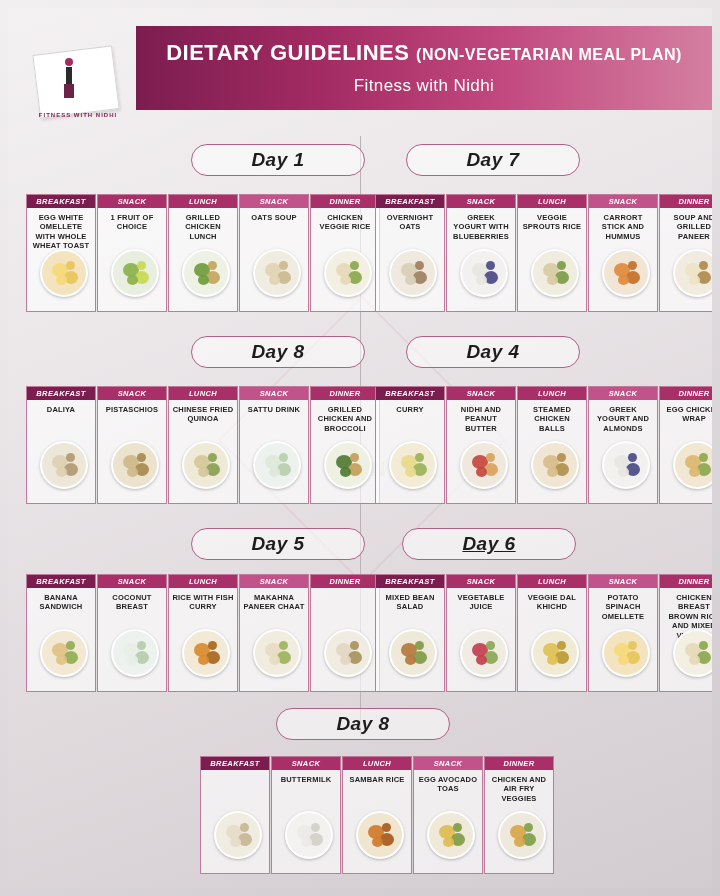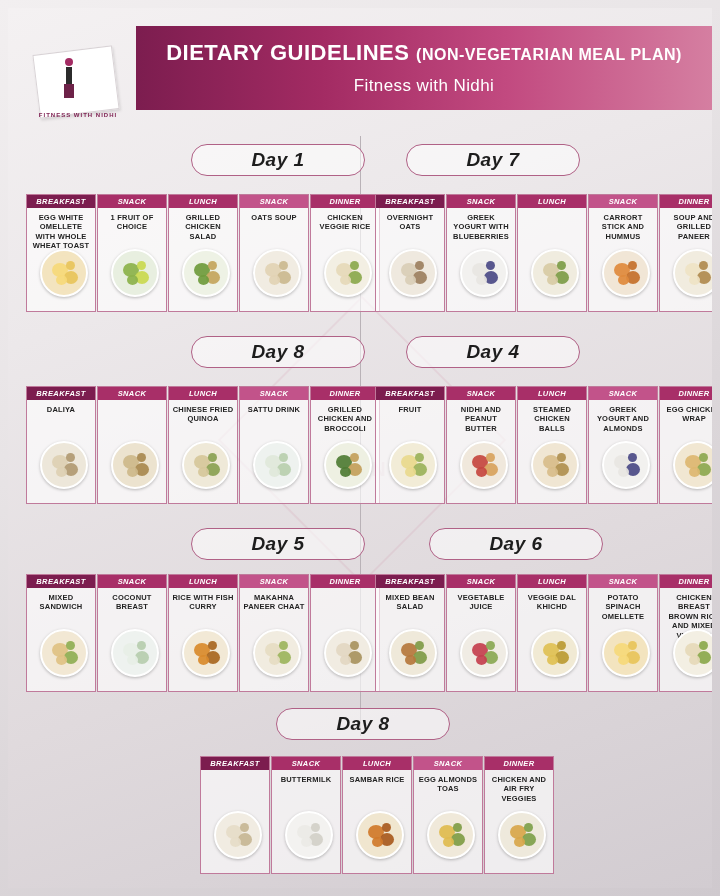--- a/index.html
+++ b/index.html
@@ -282,21 +282,21 @@
           <div class="food" style="background: rgb(232, 239, 224);">
             <div class="plate" style="background: rgb(232, 239, 224);"></div>
             <div class="f1" style="left: 10px; top: 12px; width: 16px; height: 14px; background: rgb(139, 178, 74); opacity: 0.92;"></div>
             <div class="f2" style="left: 22px; top: 20px; width: 14px; height: 13px; background: rgb(201, 217, 79); opacity: 0.92;"></div>
             <div class="f3" style="left: 14px; top: 24px; width: 11px; height: 10px; background: rgb(139, 178, 74); opacity: 0.92;"></div>
             <div class="f4" style="left: 24px; top: 10px; width: 9px; height: 9px; background: rgb(201, 217, 79); opacity: 0.92;"></div>
           </div>
         </div>
         <div class="card" style="left: 160px; top: 186px; height: 118px;">
           <div class="card-head mid">LUNCH</div>
-          <div class="card-body">GRILLED CHICKEN SALAD</div>
+          <div class="card-body">GRILLED CHICKEN LUNCH</div>
           <div class="food" style="background: rgb(238, 242, 229);">
             <div class="plate" style="background: rgb(238, 242, 229);"></div>
             <div class="f1" style="left: 10px; top: 12px; width: 16px; height: 14px; background: rgb(111, 155, 60); opacity: 0.92;"></div>
             <div class="f2" style="left: 22px; top: 20px; width: 14px; height: 13px; background: rgb(195, 165, 92); opacity: 0.92;"></div>
             <div class="f3" style="left: 14px; top: 24px; width: 11px; height: 10px; background: rgb(111, 155, 60); opacity: 0.92;"></div>
             <div class="f4" style="left: 24px; top: 10px; width: 9px; height: 9px; background: rgb(195, 165, 92); opacity: 0.92;"></div>
           </div>
         </div>
         <div class="card" style="left: 231px; top: 186px; height: 118px;">
           <div class="card-head light">SNACK</div>
@@ -338,20 +338,21 @@
           <div class="food" style="background: rgb(242, 241, 239);">
             <div class="plate" style="background: rgb(242, 241, 239);"></div>
             <div class="f1" style="left: 10px; top: 12px; width: 16px; height: 14px; background: rgb(232, 230, 226); opacity: 0.92;"></div>
             <div class="f2" style="left: 22px; top: 20px; width: 14px; height: 13px; background: rgb(75, 74, 134); opacity: 0.92;"></div>
             <div class="f3" style="left: 14px; top: 24px; width: 11px; height: 10px; background: rgb(232, 230, 226); opacity: 0.92;"></div>
             <div class="f4" style="left: 24px; top: 10px; width: 9px; height: 9px; background: rgb(75, 74, 134); opacity: 0.92;"></div>
           </div>
         </div>
         <div class="card" style="left: 509px; top: 186px; height: 118px;">
           <div class="card-head mid">LUNCH</div>
+          <div class="card-body">VEGGIE SPROUTS RICE</div>
           <div class="food" style="background: rgb(240, 236, 223);">
             <div class="plate" style="background: rgb(240, 236, 223);"></div>
             <div class="f1" style="left: 10px; top: 12px; width: 16px; height: 14px; background: rgb(216, 203, 164); opacity: 0.92;"></div>
             <div class="f2" style="left: 22px; top: 20px; width: 14px; height: 13px; background: rgb(125, 156, 71); opacity: 0.92;"></div>
             <div class="f3" style="left: 14px; top: 24px; width: 11px; height: 10px; background: rgb(216, 203, 164); opacity: 0.92;"></div>
             <div class="f4" style="left: 24px; top: 10px; width: 9px; height: 9px; background: rgb(125, 156, 71); opacity: 0.92;"></div>
           </div>
         </div>
         <div class="card" style="left: 580px; top: 186px; height: 118px;">
           <div class="card-head light">SNACK</div>
@@ -382,20 +383,21 @@
           <div class="food" style="background: rgb(237, 231, 218);">
             <div class="plate" style="background: rgb(237, 231, 218);"></div>
             <div class="f1" style="left: 10px; top: 12px; width: 16px; height: 14px; background: rgb(221, 208, 179); opacity: 0.92;"></div>
             <div class="f2" style="left: 22px; top: 20px; width: 14px; height: 13px; background: rgb(177, 154, 114); opacity: 0.92;"></div>
             <div class="f3" style="left: 14px; top: 24px; width: 11px; height: 10px; background: rgb(221, 208, 179); opacity: 0.92;"></div>
             <div class="f4" style="left: 24px; top: 10px; width: 9px; height: 9px; background: rgb(177, 154, 114); opacity: 0.92;"></div>
           </div>
         </div>
         <div class="card" style="left: 89px; top: 378px; height: 118px;">
           <div class="card-head mid">SNACK</div>
+          <div class="card-body">PISTASCHIOS</div>
           <div class="food" style="background: rgb(236, 227, 207);">
             <div class="plate" style="background: rgb(236, 227, 207);"></div>
             <div class="f1" style="left: 10px; top: 12px; width: 16px; height: 14px; background: rgb(205, 185, 138); opacity: 0.92;"></div>
             <div class="f2" style="left: 22px; top: 20px; width: 14px; height: 13px; background: rgb(168, 137, 79); opacity: 0.92;"></div>
             <div class="f3" style="left: 14px; top: 24px; width: 11px; height: 10px; background: rgb(205, 185, 138); opacity: 0.92;"></div>
             <div class="f4" style="left: 24px; top: 10px; width: 9px; height: 9px; background: rgb(168, 137, 79); opacity: 0.92;"></div>
           </div>
         </div>
         <div class="card" style="left: 160px; top: 378px; height: 118px;">
           <div class="card-head mid">LUNCH</div>
@@ -426,21 +428,21 @@
             <div class="plate" style="background: rgb(238, 240, 226);"></div>
             <div class="f1" style="left: 10px; top: 12px; width: 16px; height: 14px; background: rgb(79, 124, 52); opacity: 0.92;"></div>
             <div class="f2" style="left: 22px; top: 20px; width: 14px; height: 13px; background: rgb(195, 160, 90); opacity: 0.92;"></div>
             <div class="f3" style="left: 14px; top: 24px; width: 11px; height: 10px; background: rgb(79, 124, 52); opacity: 0.92;"></div>
             <div class="f4" style="left: 24px; top: 10px; width: 9px; height: 9px; background: rgb(195, 160, 90); opacity: 0.92;"></div>
           </div>
         </div>
         <div class="day-pill" style="left: 398px; top: 328px;">Day 4</div>
         <div class="card" style="left: 367px; top: 378px; height: 118px;">
           <div class="card-head dark">BREAKFAST</div>
-          <div class="card-body">FRUIT</div>
+          <div class="card-body">CURRY</div>
           <div class="food" style="background: rgb(242, 236, 215);">
             <div class="plate" style="background: rgb(242, 236, 215);"></div>
             <div class="f1" style="left: 10px; top: 12px; width: 16px; height: 14px; background: rgb(233, 217, 141); opacity: 0.92;"></div>
             <div class="f2" style="left: 22px; top: 20px; width: 14px; height: 13px; background: rgb(155, 178, 90); opacity: 0.92;"></div>
             <div class="f3" style="left: 14px; top: 24px; width: 11px; height: 10px; background: rgb(233, 217, 141); opacity: 0.92;"></div>
             <div class="f4" style="left: 24px; top: 10px; width: 9px; height: 9px; background: rgb(155, 178, 90); opacity: 0.92;"></div>
           </div>
         </div>
         <div class="card" style="left: 438px; top: 378px; height: 118px;">
           <div class="card-head mid">SNACK</div>
@@ -482,21 +484,21 @@
             <div class="plate" style="background: rgb(241, 231, 210);"></div>
             <div class="f1" style="left: 10px; top: 12px; width: 16px; height: 14px; background: rgb(221, 183, 112); opacity: 0.92;"></div>
             <div class="f2" style="left: 22px; top: 20px; width: 14px; height: 13px; background: rgb(141, 168, 78); opacity: 0.92;"></div>
             <div class="f3" style="left: 14px; top: 24px; width: 11px; height: 10px; background: rgb(221, 183, 112); opacity: 0.92;"></div>
             <div class="f4" style="left: 24px; top: 10px; width: 9px; height: 9px; background: rgb(141, 168, 78); opacity: 0.92;"></div>
           </div>
         </div>
         <div class="day-pill" style="left: 183px; top: 520px;">Day 5</div>
         <div class="card" style="left: 18px; top: 566px; height: 118px;">
           <div class="card-head dark">BREAKFAST</div>
-          <div class="card-body">MIXED SANDWICH</div>
+          <div class="card-body">BANANA SANDWICH</div>
           <div class="food" style="background: rgb(242, 232, 212);">
             <div class="plate" style="background: rgb(242, 232, 212);"></div>
             <div class="f1" style="left: 10px; top: 12px; width: 16px; height: 14px; background: rgb(224, 193, 131); opacity: 0.92;"></div>
             <div class="f2" style="left: 22px; top: 20px; width: 14px; height: 13px; background: rgb(143, 174, 82); opacity: 0.92;"></div>
             <div class="f3" style="left: 14px; top: 24px; width: 11px; height: 10px; background: rgb(224, 193, 131); opacity: 0.92;"></div>
             <div class="f4" style="left: 24px; top: 10px; width: 9px; height: 9px; background: rgb(143, 174, 82); opacity: 0.92;"></div>
           </div>
         </div>
         <div class="card" style="left: 89px; top: 566px; height: 118px;">
           <div class="card-head mid">SNACK</div>
@@ -534,21 +536,21 @@
         <div class="card" style="left: 302px; top: 566px; height: 118px;">
           <div class="card-head mid">DINNER</div>
           <div class="food" style="background: rgb(241, 236, 226);">
             <div class="plate" style="background: rgb(241, 236, 226);"></div>
             <div class="f1" style="left: 10px; top: 12px; width: 16px; height: 14px; background: rgb(227, 215, 194); opacity: 0.92;"></div>
             <div class="f2" style="left: 22px; top: 20px; width: 14px; height: 13px; background: rgb(168, 147, 94); opacity: 0.92;"></div>
             <div class="f3" style="left: 14px; top: 24px; width: 11px; height: 10px; background: rgb(227, 215, 194); opacity: 0.92;"></div>
             <div class="f4" style="left: 24px; top: 10px; width: 9px; height: 9px; background: rgb(168, 147, 94); opacity: 0.92;"></div>
           </div>
         </div>
-        <div class="day-pill" style="left: 421px; top: 520px;">Day 6</div>
+        <div class="day-pill" style="left: 394px; top: 520px; text-decoration: underline;">Day 6</div>
         <div class="card" style="left: 367px; top: 566px; height: 118px;">
           <div class="card-head dark">BREAKFAST</div>
           <div class="card-body">MIXED BEAN SALAD</div>
           <div class="food" style="background: rgb(239, 233, 218);">
             <div class="plate" style="background: rgb(239, 233, 218);"></div>
             <div class="f1" style="left: 10px; top: 12px; width: 16px; height: 14px; background: rgb(181, 119, 61); opacity: 0.92;"></div>
             <div class="f2" style="left: 22px; top: 20px; width: 14px; height: 13px; background: rgb(127, 154, 71); opacity: 0.92;"></div>
             <div class="f3" style="left: 14px; top: 24px; width: 11px; height: 10px; background: rgb(181, 119, 61); opacity: 0.92;"></div>
             <div class="f4" style="left: 24px; top: 10px; width: 9px; height: 9px; background: rgb(127, 154, 71); opacity: 0.92;"></div>
           </div>
@@ -625,21 +627,21 @@
           <div class="food" style="background: rgb(240, 230, 207);">
             <div class="plate" style="background: rgb(240, 230, 207);"></div>
             <div class="f1" style="left: 10px; top: 12px; width: 16px; height: 14px; background: rgb(208, 122, 42); opacity: 0.92;"></div>
             <div class="f2" style="left: 22px; top: 20px; width: 14px; height: 13px; background: rgb(168, 90, 30); opacity: 0.92;"></div>
             <div class="f3" style="left: 14px; top: 24px; width: 11px; height: 10px; background: rgb(208, 122, 42); opacity: 0.92;"></div>
             <div class="f4" style="left: 24px; top: 10px; width: 9px; height: 9px; background: rgb(168, 90, 30); opacity: 0.92;"></div>
           </div>
         </div>
         <div class="card" style="left: 405px; top: 748px; height: 118px;">
           <div class="card-head light">SNACK</div>
-          <div class="card-body">EGG ALMONDS TOAS</div>
+          <div class="card-body">EGG AVOCADO TOAS</div>
           <div class="food" style="background: rgb(240, 233, 218);">
             <div class="plate" style="background: rgb(240, 233, 218);"></div>
             <div class="f1" style="left: 10px; top: 12px; width: 16px; height: 14px; background: rgb(224, 187, 79); opacity: 0.92;"></div>
             <div class="f2" style="left: 22px; top: 20px; width: 14px; height: 13px; background: rgb(127, 156, 69); opacity: 0.92;"></div>
             <div class="f3" style="left: 14px; top: 24px; width: 11px; height: 10px; background: rgb(224, 187, 79); opacity: 0.92;"></div>
             <div class="f4" style="left: 24px; top: 10px; width: 9px; height: 9px; background: rgb(127, 156, 69); opacity: 0.92;"></div>
           </div>
         </div>
         <div class="card" style="left: 476px; top: 748px; height: 118px;">
           <div class="card-head mid">DINNER</div>

